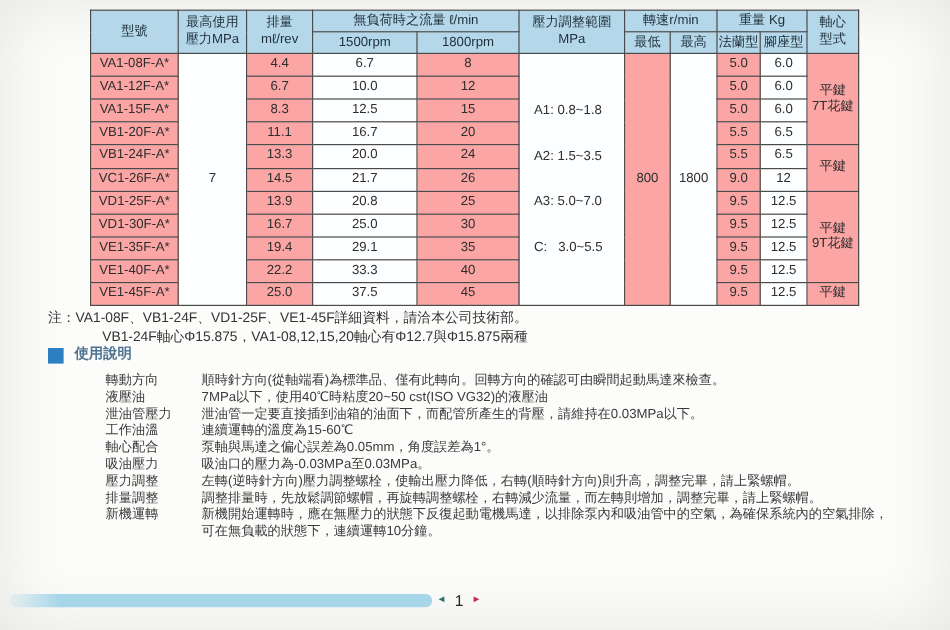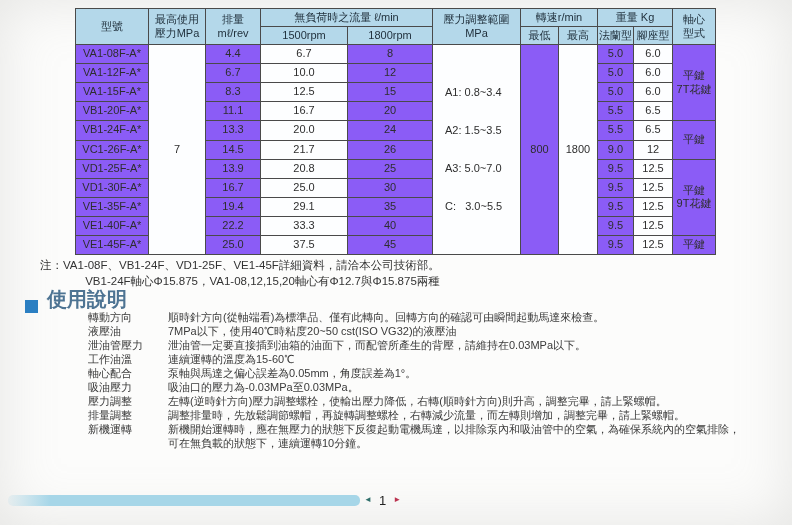--- a/index.html
+++ b/index.html
@@ -5,32 +5,32 @@
   html,body{margin:0;padding:0;background:#e9e9e5;}
   .page{position:relative;width:792px;height:525px;background:#fcfcfb;overflow:hidden;
         font-family:"Liberation Sans",sans-serif;color:#2e2e2e;
         box-shadow:inset 0 0 55px rgba(165,165,158,.25);}
   
   table.spec{position:absolute;left:75px;top:8px;border-collapse:collapse;table-layout:fixed;padding-left:15px;}
   table.spec th,table.spec td{border:1px solid #4a4a4a;font-weight:normal;text-align:center;
         vertical-align:middle;font-size:11px;line-height:1.25;padding:0;}
   table.spec thead tr{height:18px;}
   .hdr{background:#b4d8ea;color:#1e2e3a;}
-  .tint{background:#8b5cf6;}
+  .tint{background:#fca5a5;}
   .plain{background:#fdfeff;}
   .pre{white-space:pre-line;}
   .range-lines{display:flex;flex-direction:column;justify-content:center;height:209px;}
   .range-line{height:38px;display:flex;align-items:center;padding-left:12px;white-space:pre;
         font-size:11px;color:#2e2e2e;}
   
   .notes{position:absolute;left:40px;top:257px;font-size:11.5px;line-height:16px;color:#333;}
   .note-indent{padding-left:23px;text-align:right;}
   
-  .section-title{position:absolute;left:25px;top:286px;display:flex;align-items:flex-end;gap:9px;
-        font-size:20px;font-weight:bold;color:#4e7493;}
+  .section-title{position:absolute;left:40px;top:286px;display:flex;align-items:flex-end;gap:9px;
+        font-size:12px;font-weight:bold;color:#4e7493;}
   .sq{width:13px;height:13px;background:#2b7fc2;display:inline-block;}
   
   .instructions{position:absolute;left:63px;top:310px;font-size:11px;line-height:14px;color:#3a3a3a;}
   .instr-row{display:flex;}
   .instr-label{width:80px;flex:none;padding-left:25px;}
   .instr-text{width:578px;}
   
   .footer-bar{position:absolute;left:8px;top:495px;width:352px;height:11px;border-radius:5px;
         background:linear-gradient(to right, rgba(166,214,232,.15), #a6d6e8 12%, #a6d6e8);}
   .pager{position:absolute;left:364px;top:489px;height:22px;display:flex;align-items:center;gap:7px;}
@@ -84,21 +84,21 @@
     </thead>
     <tbody>
         <tr style="height: 19px;">
           <td class="tint">VA1-08F-A*</td>
           <td class="plain" rowspan="11">7</td>
           <td class="tint">4.4</td>
           <td class="plain">6.7</td>
           <td class="tint">8</td>
           <td class="plain" rowspan="11">
             <div class="range-lines">
-              <div class="range-line">A1: 0.8~3.4</div>
+              <div class="range-line">A1: 0.8~1.8</div>
               <div class="range-line">A2: 1.5~3.5</div>
               <div class="range-line">A3: 5.0~7.0</div>
               <div class="range-line">C:   3.0~5.5</div>
             </div>
           </td>
           <td class="tint" rowspan="11">800</td>
           <td class="plain" rowspan="11">1800</td>
           <td class="tint">5.0</td>
           <td class="plain">6.0</td>
           <td class="tint pre" rowspan="4">平鍵

